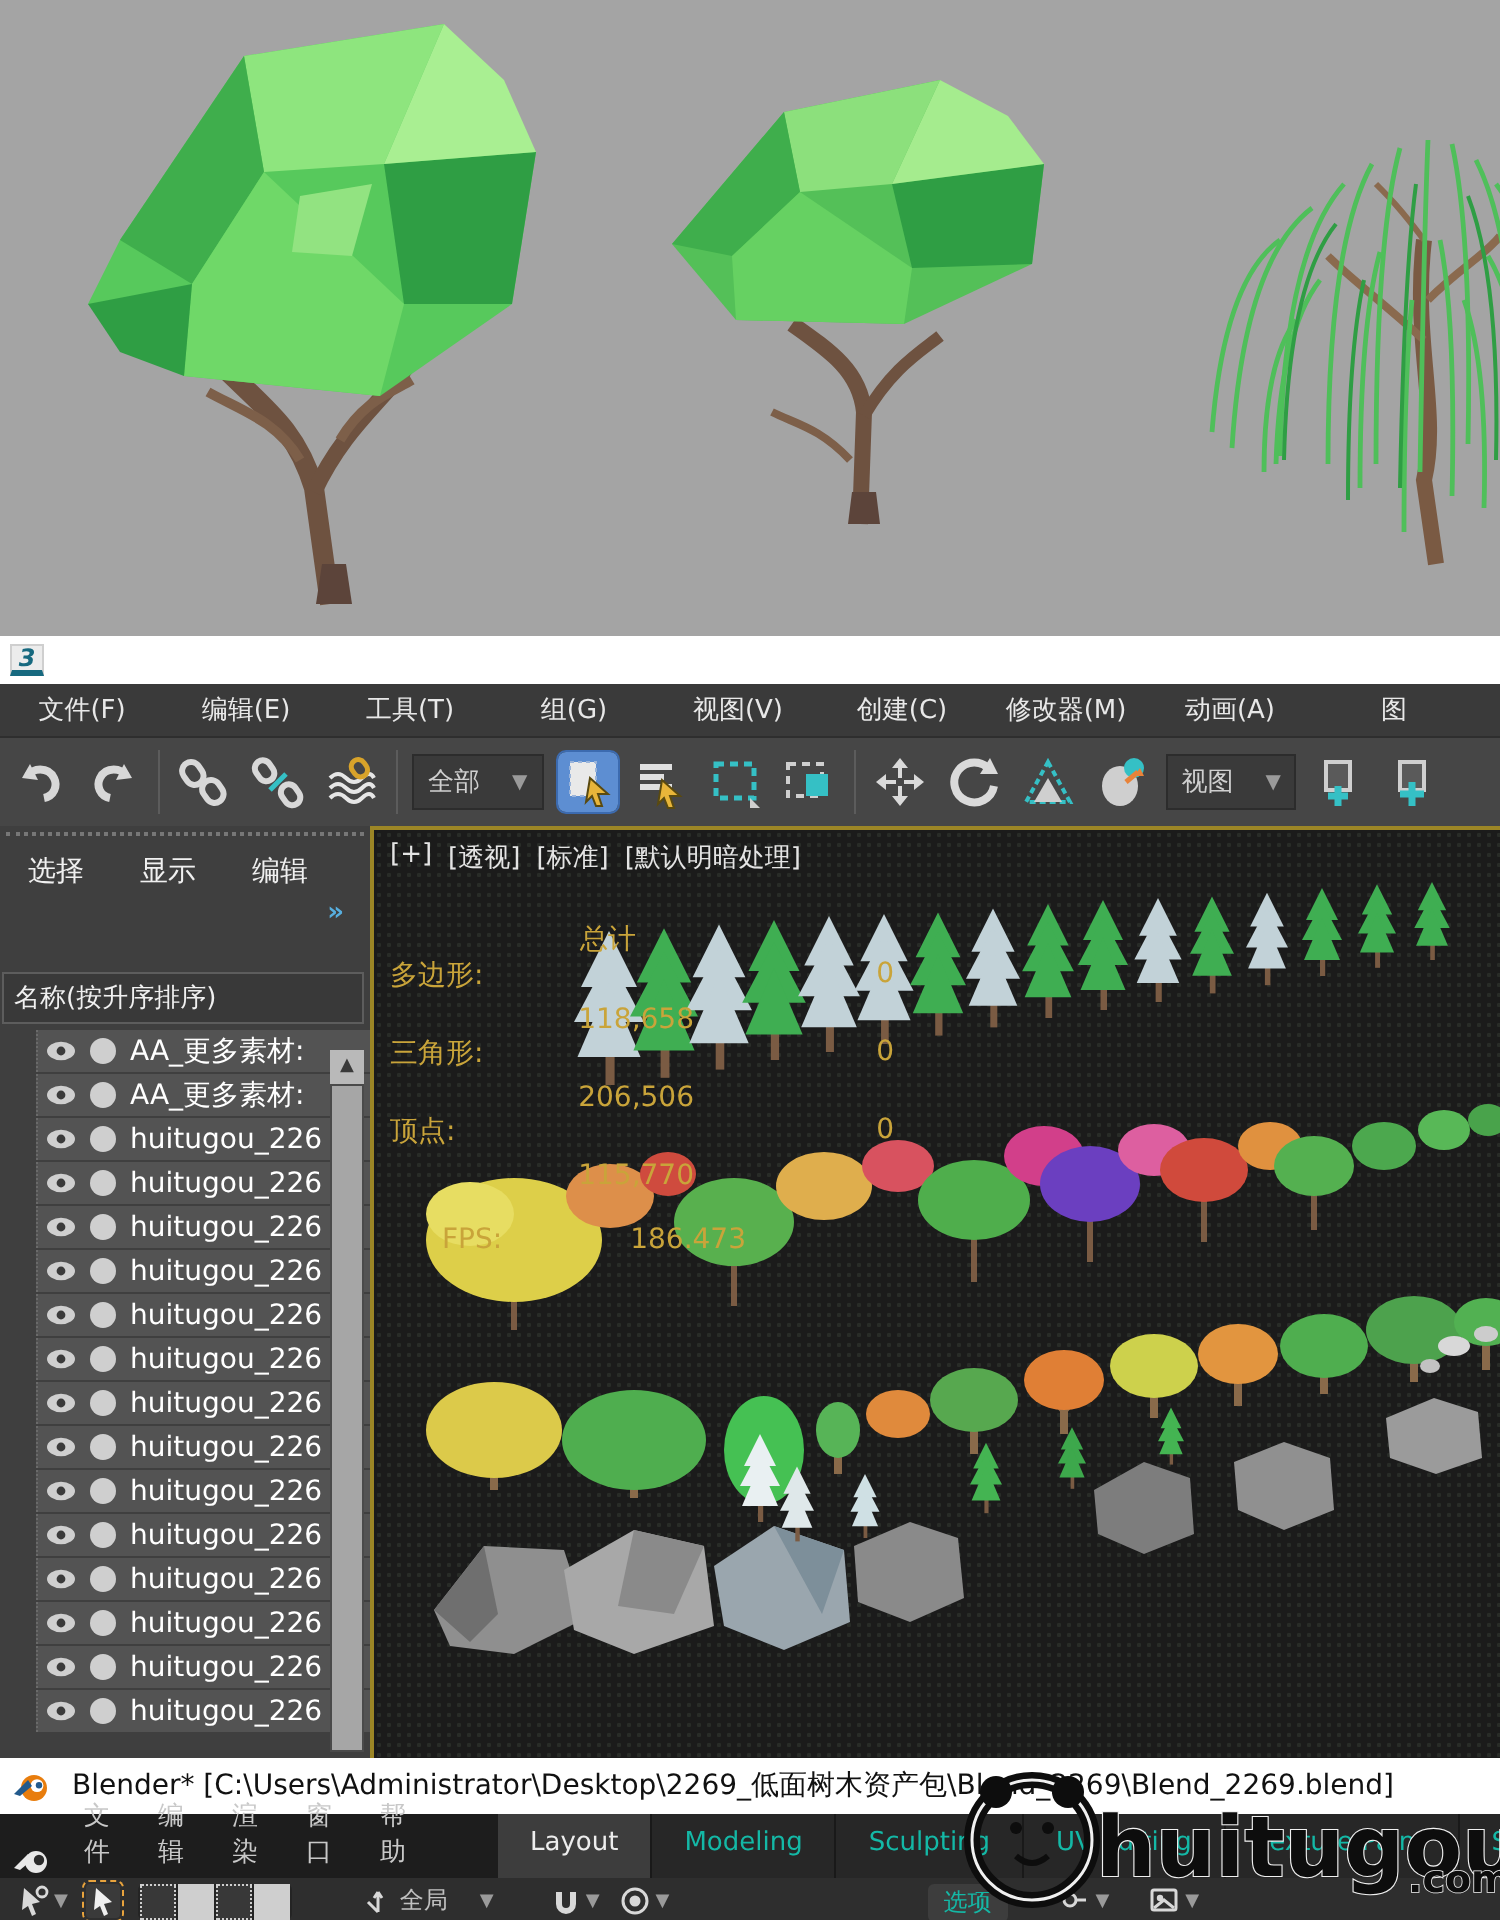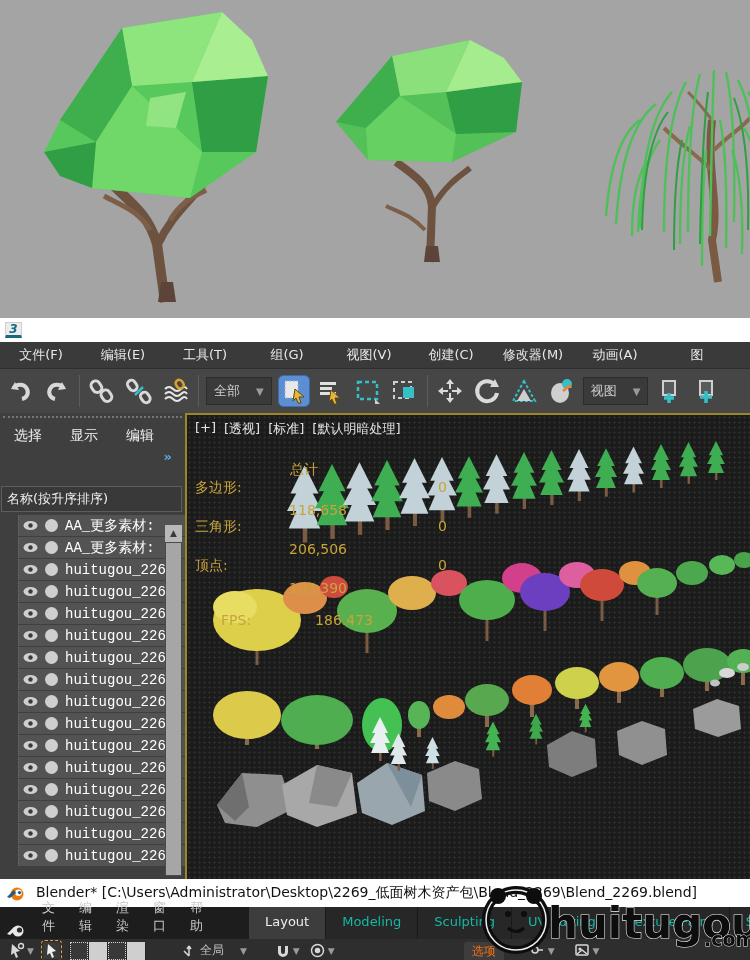--- a/index.html
+++ b/index.html
@@ -32,21 +32,21 @@
 
   .max-main{display:flex;height:466px;}
 
   
   .explorer{width:185px;background:#3f3f3f;position:relative;flex:0 0 auto;overflow:hidden;}
   .grip{border-top:2px dotted #777;margin:3px 3px 0 3px;}
   .explorer-tabs{display:flex;gap:28px;padding:9px 0 0 14px;color:#f0f0f0;font-size:14px;}
   .chevron{color:#57aede;text-align:right;padding:4px 14px 0 0;font-size:13px;font-weight:bold;letter-spacing:-1px;}
   .name-header{margin:22px 3px 3px 1px;border:1px solid #5d5d5d;background:#393939;
     color:#f0f0f0;font-size:13px;padding:3px 5px;white-space:nowrap;overflow:hidden;}
-  .list{position:relative;font-family:Liberation Mono, monospace;}
+  .list{position:relative;}
   .list-row{height:21px;display:flex;align-items:center;gap:7px;background:#535353;
     margin:1px 0 1px 18px;padding-left:4px;color:#fff;font-size:14px;
     white-space:nowrap;overflow:hidden;border-left:1px dotted #6a6a6a;}
   .list-row .lbl{overflow:hidden;}
   .eye{flex:0 0 auto;display:flex;}
   .dot{width:13px;height:13px;border-radius:50%;background:#cfcfcf;flex:0 0 auto;}
   .scrollbar{position:absolute;right:3px;top:112px;bottom:3px;width:17px;background:#4a4a4a;z-index:5;}
   .sb-arrow{height:17px;background:#b9b9b9;color:#3a3a3a;font-size:9px;line-height:17px;text-align:center;}
   .sb-thumb{position:absolute;top:18px;bottom:1px;left:1px;right:1px;background:#a6a6a6;}
 
@@ -77,21 +77,21 @@
   .bl-menu-item{padding:4px 12px;cursor:default;}
   .bl-tabs{display:flex;margin-left:34px;height:32px;align-items:stretch;}
   .bl-tab{padding:7px 16px 0 16px;color:#14b8a6;background:#272727;border-right:1px solid #191919;
     font-size:13px;white-space:nowrap;}
   .bl-tab.active{background:#3d3d3d;color:#ededed;}
   .bl-toolbar{height:22px;background:#2e2e2e;display:flex;align-items:flex-start;
     gap:9px;padding:3px 8px 0 8px;overflow:hidden;}
   .bl-tool{display:flex;align-items:center;gap:2px;color:#c0c0c0;font-size:12px;flex:0 0 auto;}
   .bl-tool svg{width:17px;height:17px;}
   .bl-tool .arr{color:#9a9a9a;font-size:9px;}
-  .bl-btn{background:#3d3d3d;border-radius:3px;padding:1px 8px;color:#f97316;font-size:12px;font-family:Liberation Mono, monospace;}
+  .bl-btn{background:#3d3d3d;border-radius:3px;padding:1px 8px;color:#14b8a6;font-size:12px;font-family:Liberation Mono, monospace;}
   .bl-tool.active-tool{outline:1px dashed #e8a33d;outline-offset:1px;background:#3a3a3a;border-radius:2px;}
   .mode-group{display:flex;gap:1px;background:#242424;border-radius:3px;padding:1px;}
   .mode-group span{width:18px;height:16px;background:#383838;display:flex;align-items:center;justify-content:center;}
   .mode-group span.sel{background:#4a4a4a;}
   .mg-sq{width:8px;height:7px;border:1px dotted #cfcfcf;}
   .mg-sq.fill{background:#cfcfcf;border-style:solid;}
 
   .watermark{position:absolute;left:476px;top:880px;width:274px;height:96px;z-index:20;pointer-events:none;}
 </style>
 </head>
@@ -600,21 +600,21 @@
             <span class="sv">118,658</span>
             <span class="ss">0</span>
           </div>
             <div class="stat-row">
             <span class="sl">三角形:</span>
             <span class="sv">206,506</span>
             <span class="ss">0</span>
           </div>
             <div class="stat-row">
             <span class="sl">顶点:</span>
-            <span class="sv">103,390</span>
+            <span class="sv">115,770</span>
             <span class="ss">0</span>
           </div>
           </div>
         <div class="fps-row">
           <span class="sl">FPS:</span>
           <span class="sv">186.473</span>
         </div>
       </div>
     </div>
   </div>

